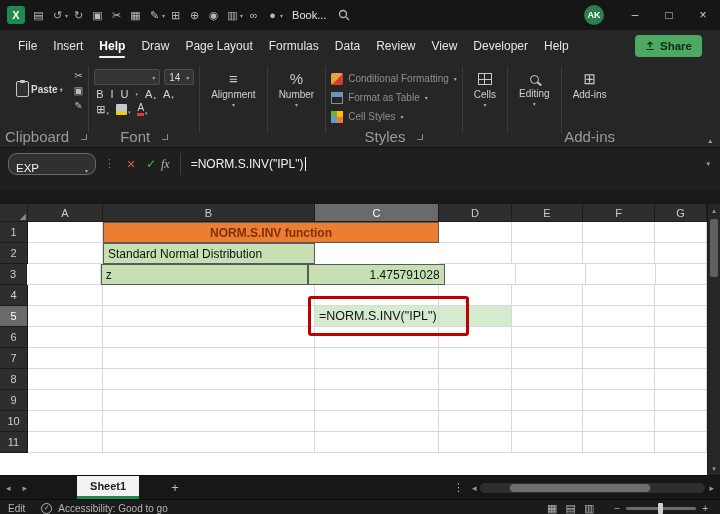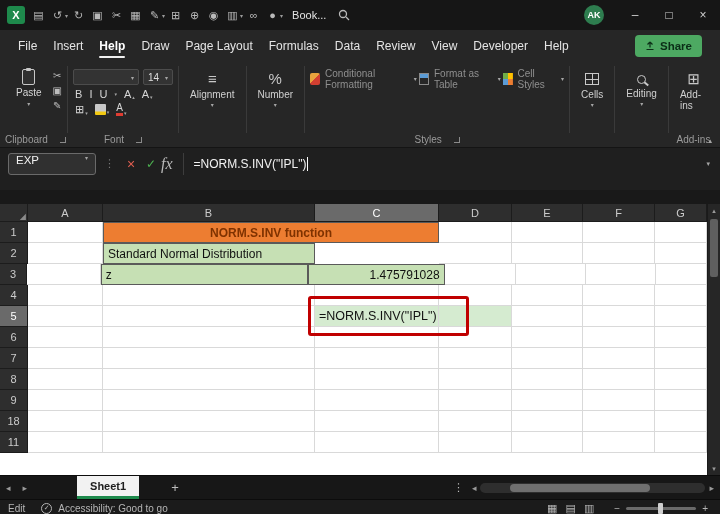--- a/index.html
+++ b/index.html
@@ -31,25 +31,25 @@
     background:#f0f0f0; border-radius:2px; }
   .share-btn { margin-left:auto; margin-right:8px; background:var(--share-green,#4DA962); color:#0b2e17;
     border-radius:4px; height:22px; display:flex; align-items:center; gap:5px; padding:0 10px; font-size:11.5px; font-weight:bold; }
 
   
   .ribbon { height:86px; background:#262626; display:flex; padding:4px 2px 14px 4px; position:relative;
     border-bottom:1px solid #141414; flex:0 0 auto; }
   .rgroup { display:flex; flex-direction:column; align-items:center; position:relative; padding:0 5px; }
   .rgroup + .rgroup { border-left:1px solid #3a3a3a; }
   .rgroup-label { position:absolute; bottom:-12px; left:0; right:0; display:flex; align-items:center;
-    justify-content:center; gap:12px; font-size:10px; color:#9b9b9b; white-space:nowrap; }
+    justify-content:center; gap:12px; font-size:15px; color:#9b9b9b; white-space:nowrap; }
   .launcher { width:6px; height:6px; border-right:1px solid #8a8a8a; border-bottom:1px solid #8a8a8a; }
   .chev { font-size:6px; color:#a5a5a5; }
 
-  .paste-btn { display:flex; flex-direction:column; align-items:center; gap:2px; padding:3px 7px; color:#d6d6d6; font-size:10px; }
+  .paste-btn { display:flex; flex-direction:row; align-items:center; gap:2px; padding:3px 7px; color:#d6d6d6; font-size:10px;font-weight:bold; }
   .clip-ico { width:13px; height:16px; border:1px solid #c8c8c8; border-radius:2px; position:relative; background:#303030; }
   .clip-ico::before { content:""; position:absolute; top:-2px; left:3px; width:5px; height:3px; background:#c8c8c8; border-radius:1px; }
   .clip-side { display:flex; flex-direction:column; gap:3px; margin-left:4px; padding-top:4px; }
   .sbtn { font-size:10px; color:#bdbdbd; line-height:12px; text-align:center; }
   .rg-content { display:flex; }
 
   .font-group { display:flex; flex-direction:column; gap:3px; padding-top:3px; }
   .combo-row { display:flex; gap:4px; }
   .combo { background:#333; border:1px solid #4c4c4c; border-radius:2px; height:16px; display:flex;
     align-items:center; justify-content:space-between; padding:0 4px; font-size:10px; color:#dddddd; }
@@ -64,40 +64,40 @@
     color:#d0d0d0; font-size:10px; }
   .big-ico { font-size:15px; color:#c8c8c8; line-height:18px; }
   .grid-ico { width:14px; height:12px; border:1px solid #c8c8c8; margin:3px 0;
     background:
       linear-gradient(#c8c8c8,#c8c8c8) 50% 0/1px 100% no-repeat,
       linear-gradient(#c8c8c8,#c8c8c8) 0 50%/100% 1px no-repeat; }
   .mag-ico { width:9px; height:9px; border:1.5px solid #c8c8c8; border-radius:50%; position:relative; margin:5px 0 3px 0; }
   .mag-ico::after { content:""; position:absolute; width:5px; height:1.5px; background:#c8c8c8;
     right:-4px; bottom:-1px; transform:rotate(40deg); }
 
-  .styles-rows { display:flex; gap:2px; padding-top:4px; align-items:flex-start; }
+  .styles-rows { display:flex; flex-direction:column; gap:2px; padding-top:4px; align-items:flex-start; }
   .style-item { display:flex; align-items:center; gap:5px; font-size:10px; color:#8f8f8f; height:17px; }
   .cf-ico { width:12px; height:12px; border-radius:2px; background:linear-gradient(135deg,#e8a33d 50%,#d23f31 50%); }
   .ft-ico { width:12px; height:12px; border:1px solid #8a8a8a;
     background:linear-gradient(#5b9bd5 0 4px, transparent 4px); }
   .cs-ico { width:12px; height:12px;
     background:
       linear-gradient(to right,#70ad47 50%,#ffc000 50%) top/100% 50% no-repeat,
       linear-gradient(to right,#5b9bd5 50%,#ed7d31 50%) bottom/100% 50% no-repeat; }
   .ribbon-collapse { position:absolute; right:8px; bottom:2px; font-size:7px; color:#a5a5a5; }
 
   
   .formula-row { height:42px; background:#1f1f1f; display:flex; align-items:flex-start; padding:5px 6px 0 8px; flex:0 0 auto; }
-  .name-box { width:88px; height:22px; background:#303030; border:1px solid #6a6a6a; border-radius:3px;
-    display:flex; align-items:flex-start; justify-content:space-between; padding:0 7px; color:#f0f0f0; font-size:11.5px; }
+  .name-box { width:88px; height:22px; background:#303030; border:1px solid #6a6a6a; border-radius:9px;
+    display:flex; align-items:flex-end; justify-content:space-between; padding:0 7px; color:#f0f0f0; font-size:11.5px; }
   .fb-handle { color:#777; font-size:11px; margin:4px 6px 0 8px; }
   .fb-btn { width:20px; height:22px; display:flex; align-items:center; justify-content:center; font-size:12px; }
   .fb-cancel { color:#e05e50; font-size:14px; }
   .fb-enter { color:#4caf50; }
-  .fb-fx { color:#b8b8b8; font-style:italic; font-family:"Liberation Serif",serif; font-size:16px;
+  .fb-fx { color:#b8b8b8; font-style:italic; font-family:"Liberation Serif",serif; font-size:12px;
     border-right:1px solid #3d3d3d; padding-right:10px; margin-right:10px; width:auto; }
   .fb-input { flex:1; color:#f2f2f2; font-size:12px; line-height:22px; white-space:nowrap; overflow:hidden; display:flex; }
   .caret { width:1px; height:14px; background:#fff; margin:4px 0 0 1px; }
   .fb-expand { font-size:7px; color:#a5a5a5; margin:7px 4px 0 6px; }
   .fb-gap { height:14px; background:#191919; flex:0 0 auto; }
 
   
   .sheet-band { flex:0 0 271px; display:flex; position:relative; background:#ffffff; }
   .sheet { width:707px; position:relative; background:#fff; }
   .hdr-row { display:flex; height:18px; }
@@ -459,21 +459,21 @@
             <div class="row-hdr">9</div>
             <div class="cell" style="width: 75px;"></div>
             <div class="cell" style="width: 212px;"></div>
             <div class="cell" style="width: 124px;"></div>
             <div class="cell" style="width: 73px;"></div>
             <div class="cell" style="width: 71px;"></div>
             <div class="cell" style="width: 72px;"></div>
             <div class="cell" style="width: 52px;"></div>
           </div>
           <div class="grid-row">
-            <div class="row-hdr">18</div>
+            <div class="row-hdr">10</div>
             <div class="cell" style="width: 75px;"></div>
             <div class="cell" style="width: 212px;"></div>
             <div class="cell" style="width: 124px;"></div>
             <div class="cell" style="width: 73px;"></div>
             <div class="cell" style="width: 71px;"></div>
             <div class="cell" style="width: 72px;"></div>
             <div class="cell" style="width: 52px;"></div>
           </div>
           <div class="grid-row">
             <div class="row-hdr">11</div>

